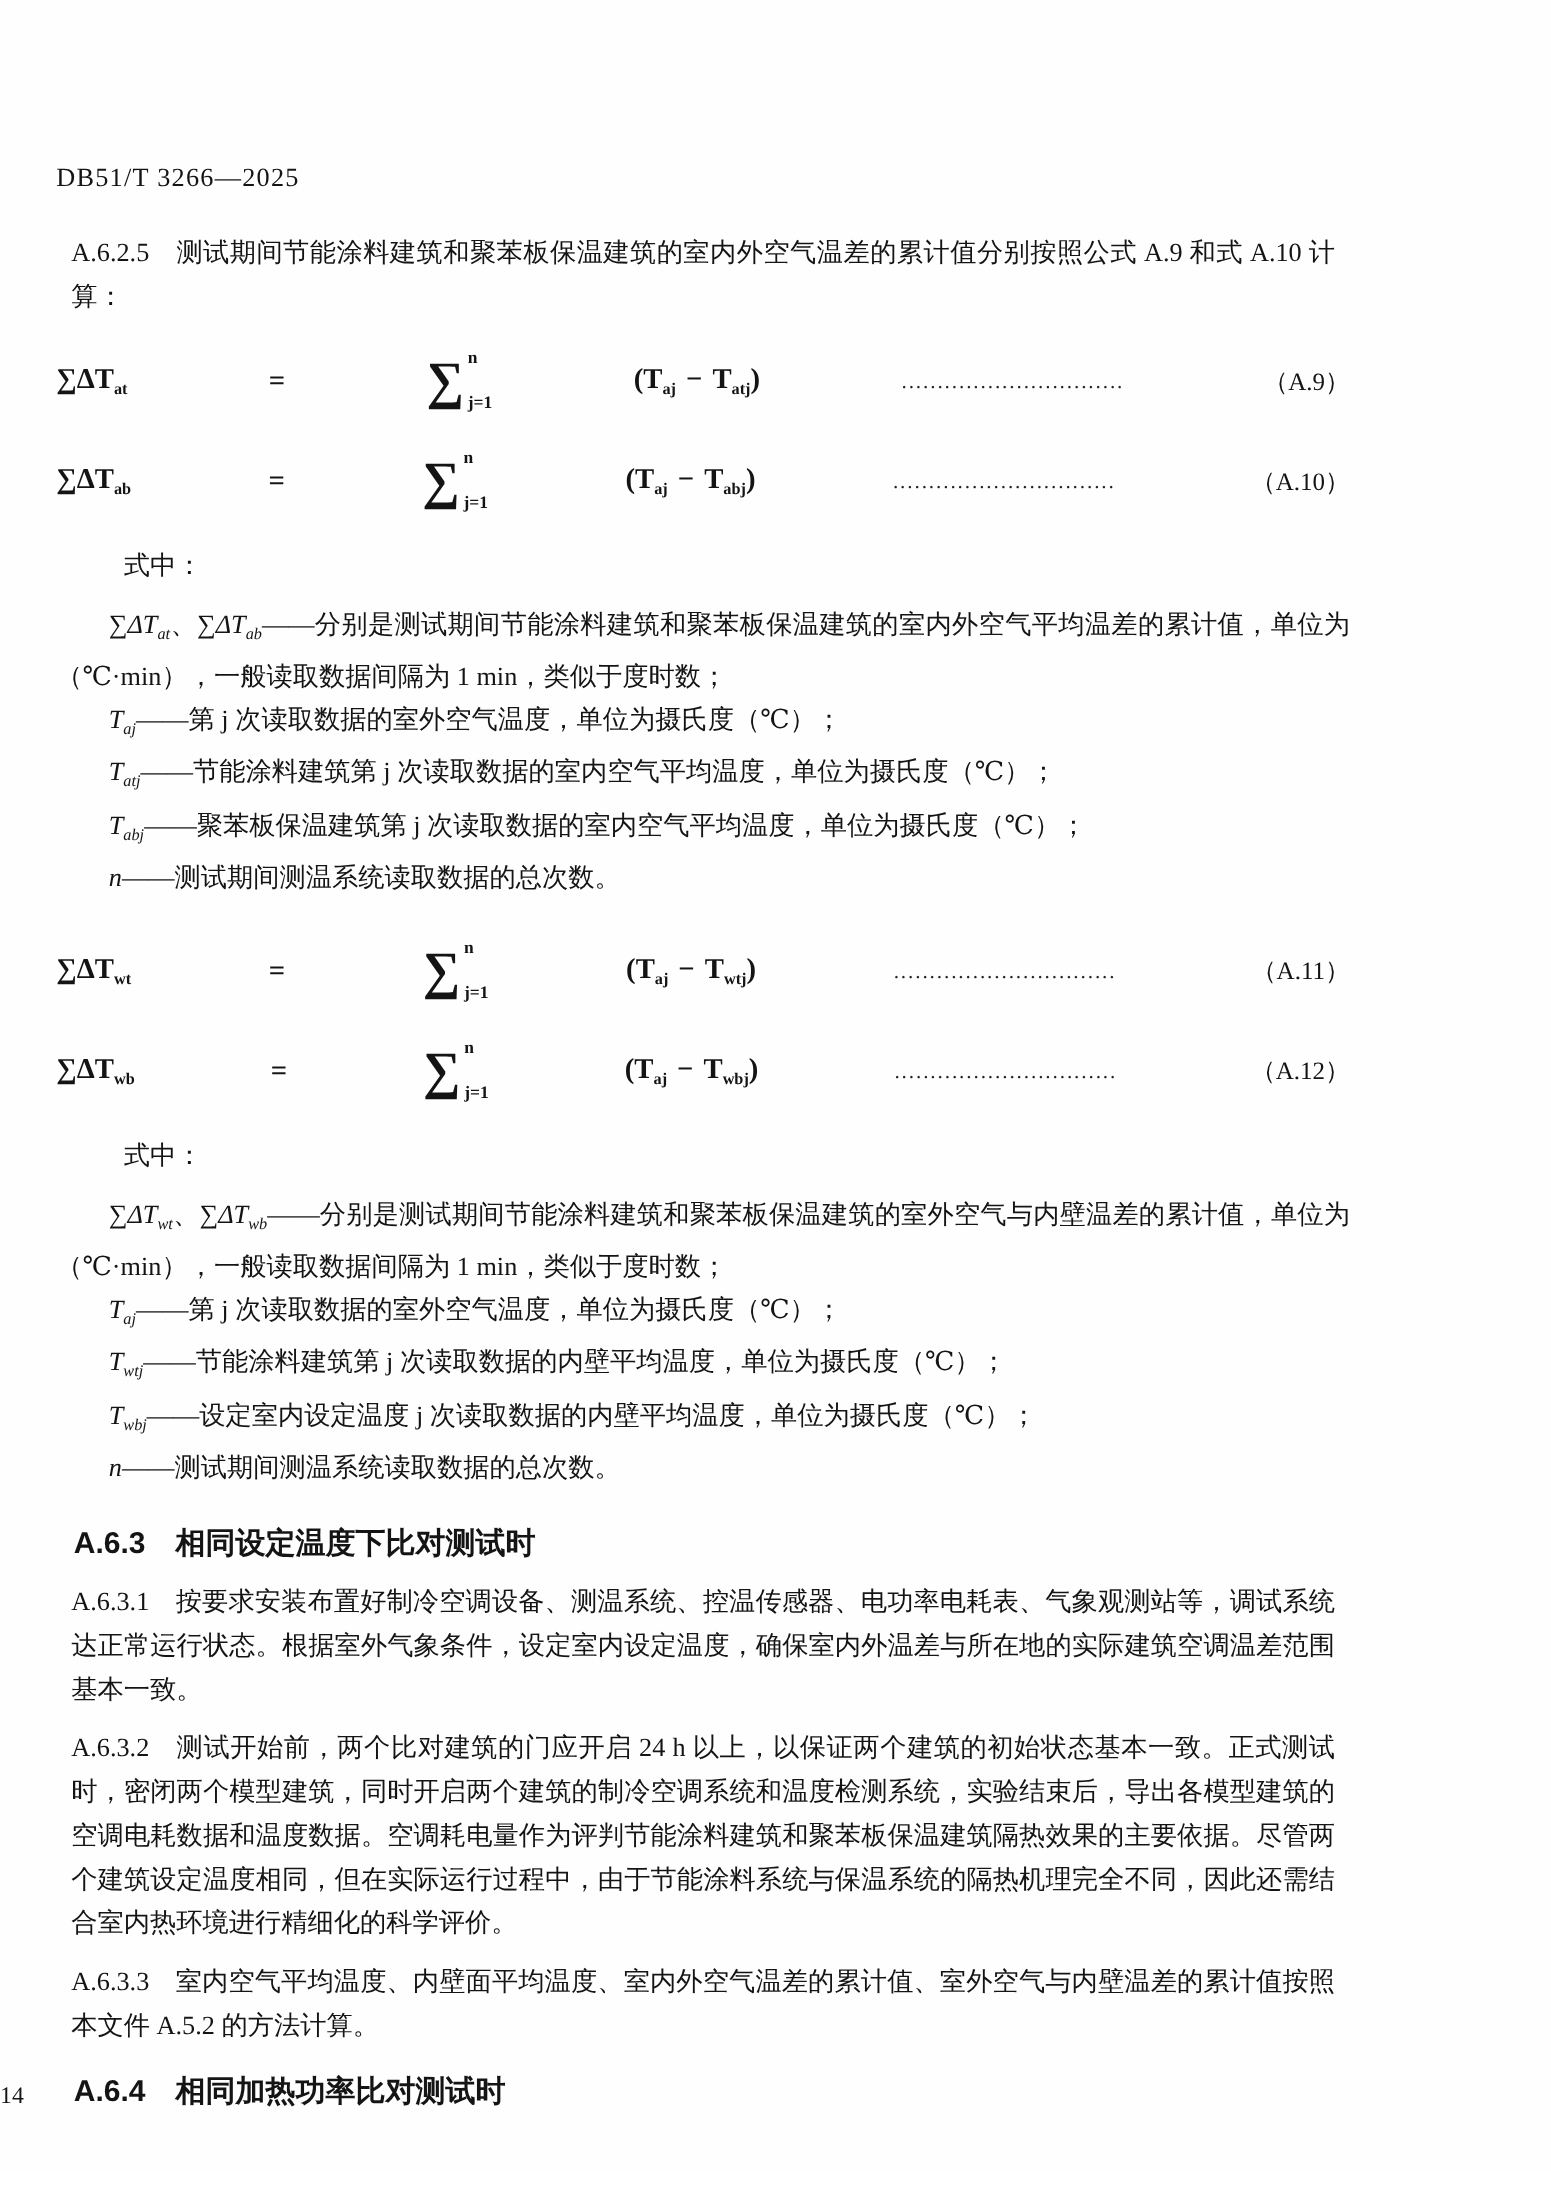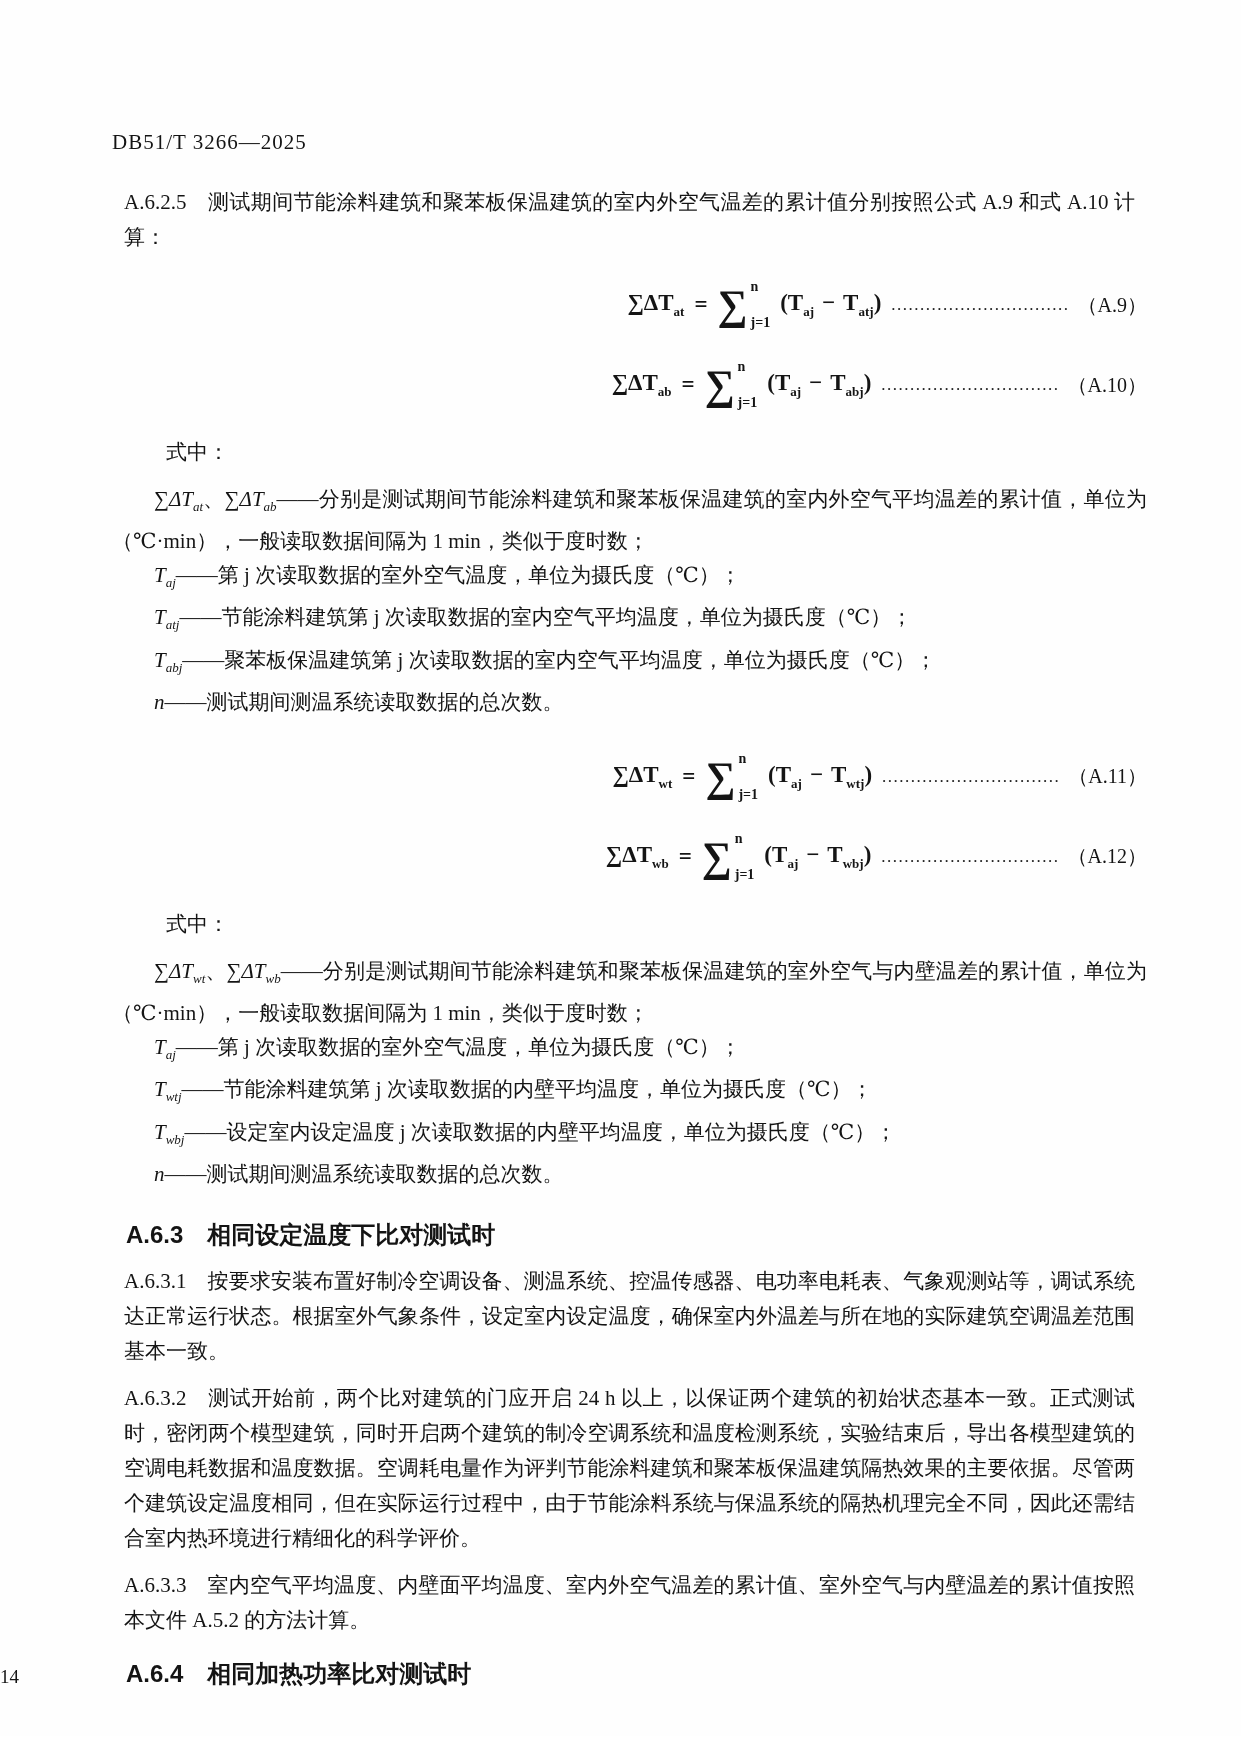--- a/index.html
+++ b/index.html
@@ -4,21 +4,21 @@
 <style>
   html, body { margin: 0; padding: 0; background: #ffffff; }
   .page {
     position: relative;
     width: 1241px;
     height: 1736px;
     margin: 0 auto;
     background: #fefefe;
     color: #141414;
     font-family: "Liberation Serif", "DejaVu Serif", serif;
-    padding: 130px 103px 0 112px;
+    padding: 130px 103px 0 45px;
     box-sizing: border-box;
     overflow: hidden;
   }
   .doc-header { margin-bottom: 30px; }
   .doc-code { font-size: 21px; letter-spacing: 1px; }
 
   .doc-body { width: 1035px; }
 
   .para {
     font-size: 21px;
@@ -42,21 +42,21 @@
     text-indent: 2em;
     text-align: justify;
     margin: 0;
   }
   .sym { font-style: italic; }
   .ssub { font-size: 13px; font-style: italic; }
   .sep { font-style: normal; }
 
   .formula {
     display: flex;
-    justify-content: flex-end;
+    justify-content: space-between;
     align-items: center;
     margin: 20px 0;
     height: 60px;
     font-weight: 700;
   }
   .f-lhs { font-size: 23px; }
   .fsub { font-size: 13px; font-weight: 700; }
   .f-eq { font-size: 23px; margin: 0 10px; }
   .f-sum { display: inline-flex; align-items: center; }
   .f-sigma { font-size: 42px; line-height: 1; font-weight: 700; }

